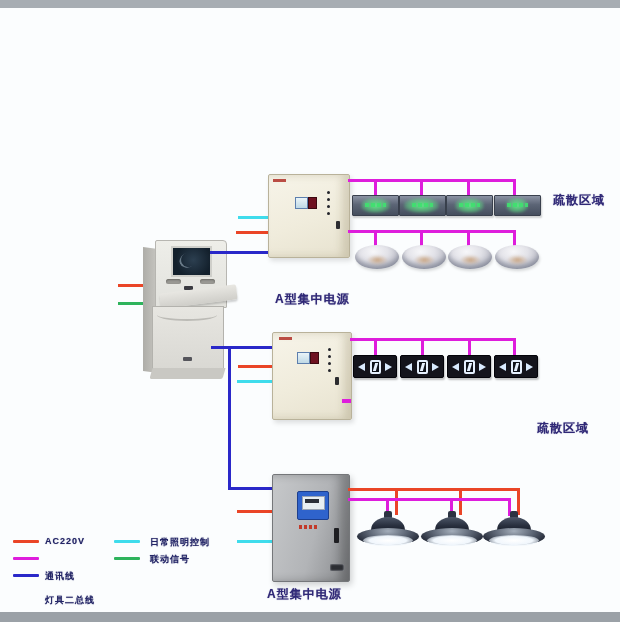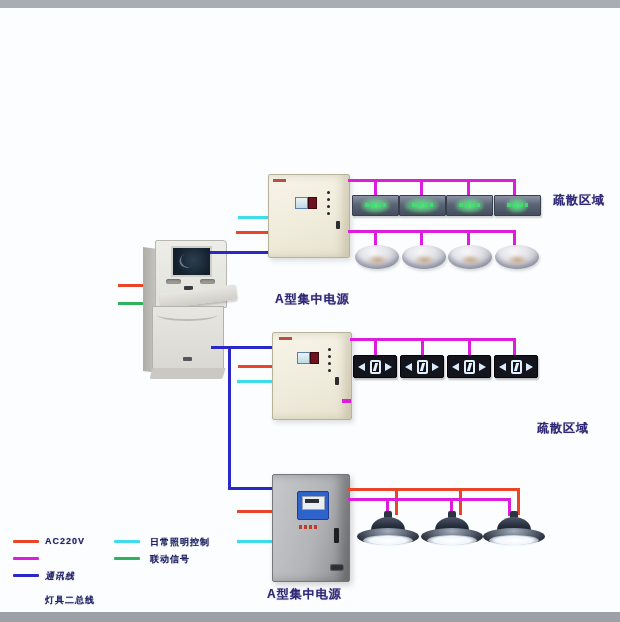--- a/index.html
+++ b/index.html
@@ -286,21 +286,21 @@
       <div class="glowp"></div>
   </div>
 
   <div class="legend-line c-red" style="left:13px;top:540px;"></div>
   <div class="legend-lbl" style="left:45px;top:536px;">AC220V</div>
 
   <div class="legend-line c-mag" style="left:13px;top:557px;"></div>
   <div class="legend-lbl" style="left:45px;top:550px;margin-top:44px;">灯具二总线</div>
 
   <div class="legend-line c-blue" style="left:13px;top:574px;"></div>
-  <div class="legend-lbl" style="left:45px;top:570px;font-style:italic;">通讯线</div>
+  <div class="legend-lbl" style="left:45px;top:570px;">通讯线</div>
 
   <div class="legend-line c-cyan" style="left:114px;top:540px;"></div>
   <div class="legend-lbl" style="left:150px;top:536px;">日常照明控制</div>
 
   <div class="legend-line c-green" style="left:114px;top:557px;"></div>
   <div class="legend-lbl" style="left:150px;top:553px;">联动信号</div>
 
 </div>
 
 </body></html>

